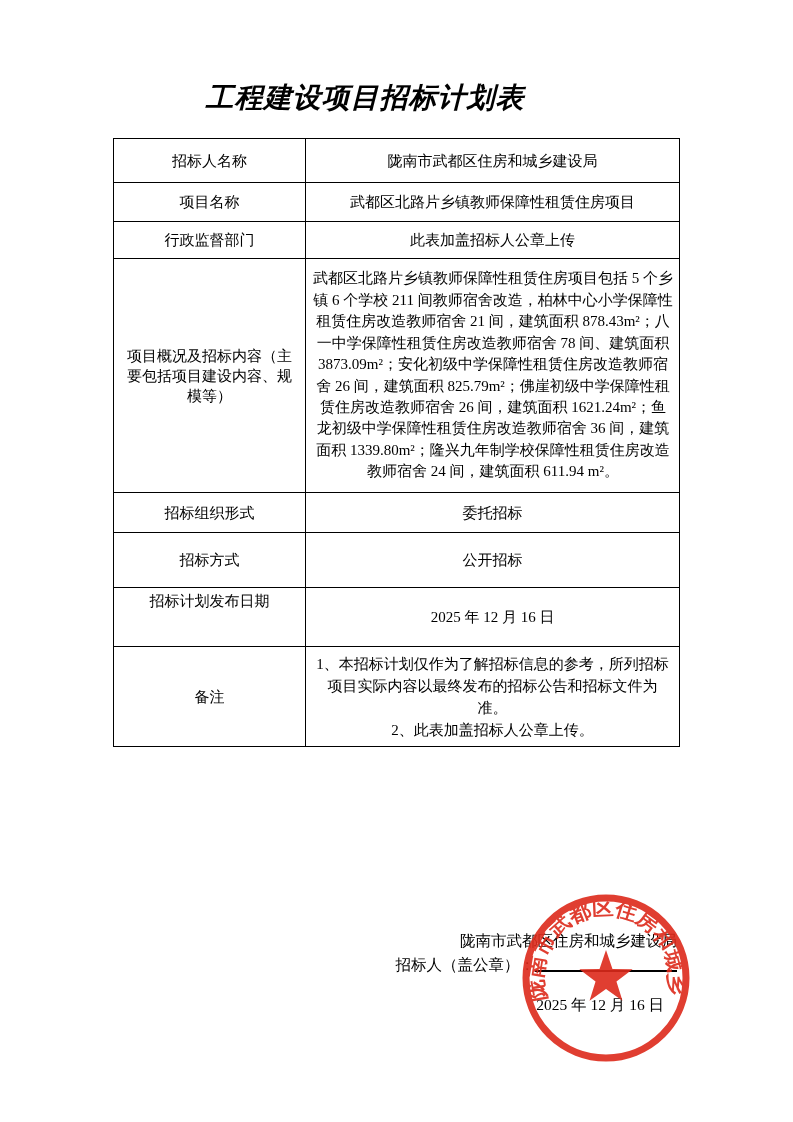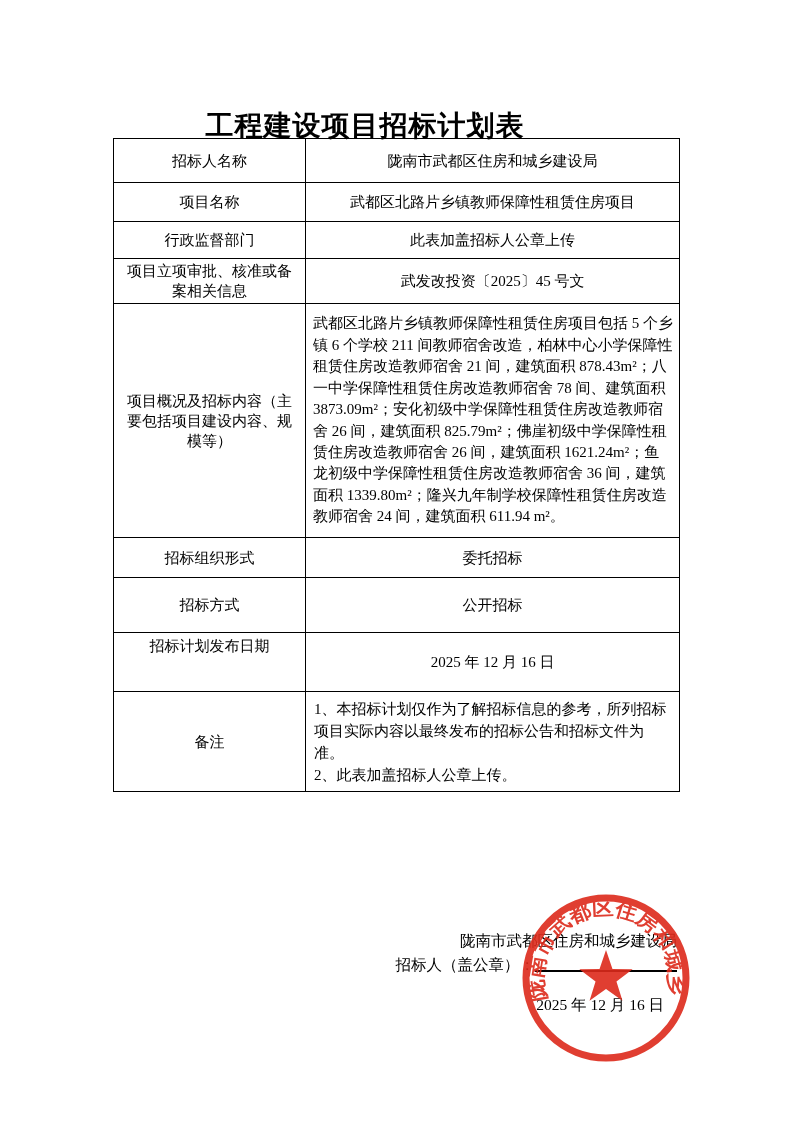--- a/index.html
+++ b/index.html
@@ -6,39 +6,39 @@
   html,body { background:#ffffff; }
   .page {
     position:relative;
     width:793px; height:1122px;
     background:#ffffff;
     font-family:"Liberation Serif","DejaVu Serif",serif;
     color:#000;
     overflow:hidden;
   }
   .doc-title {
-    position:absolute; left:0; top:107px; width:730px;
+    position:absolute; left:0; top:79px; width:730px;
     text-align:center;
     font-family:"Liberation Sans","DejaVu Sans",sans-serif;
-    font-weight:bold; font-size:28px; letter-spacing:1px;
+    font-weight:bold; font-size:28px; letter-spacing:1px;font-style:italic;
   }
   table.form {
     position:absolute; left:113px; top:138px;
     width:566px; border-collapse:collapse; table-layout:fixed;
     z-index:1;
   }
   table.form td {
     border:1px solid #000000;
     font-size:15px;
     vertical-align:middle;
     word-break:break-all;
   }
   td.lbl { width:192px; text-align:center; padding:2px 8px; line-height:20px; }
   td.val { width:374px; text-align:center; padding:2px 6px; line-height:20px; }
-  td.val.left { text-align:left;margin-left:41px; }
+  td.val.left { text-align:center;margin-left:41px; }
   tr.r1 { height:44px; } tr.r2 { height:39px; } tr.r3 { height:37px; }
   tr.r4 { height:40px; } tr.r5 { height:234px; } tr.r6 { height:50px; }
   tr.r7 { height:55px; } tr.r8 { height:40px; } tr.r9 { height:55px; }
   tr.r10 { height:41px; } tr.r11 { height:59px; } tr.r12 { height:100px; }
   tr.r5 td.val { line-height:21.4px; padding:2px 6px 2px 7px; }
   tr.r11 td.lbl { vertical-align:top; padding-top:3px; }
   tr.r12 td.val { line-height:22px; padding:4px 8px; vertical-align:middle; }
   .footer {
     position:absolute; left:0; top:929px; width:677px;
     text-align:right; font-size:15.5px; line-height:23px; z-index:2;
@@ -68,24 +68,20 @@
         <td class="lbl">招标人名称</td>
         <td class="val">陇南市武都区住房和城乡建设局</td>
       </tr>
       <tr class="r2">
         <td class="lbl">项目名称</td>
         <td class="val">武都区北路片乡镇教师保障性租赁住房项目</td>
       </tr>
       <tr class="r3">
         <td class="lbl">行政监督部门</td>
         <td class="val">此表加盖招标人公章上传</td>
-      </tr>
-      <tr class="r4">
-        <td class="lbl">项目立项审批、核准或备案相关信息</td>
-        <td class="val">武发改投资〔2025〕45 号文</td>
       </tr>
       <tr class="r5">
         <td class="lbl">项目概况及招标内容（主要包括项目建设内容、规模等）</td>
         <td class="val left">武都区北路片乡镇教师保障性租赁住房项目包括 5 个乡镇 6 个学校 211 间教师宿舍改造，柏林中心小学保障性租赁住房改造教师宿舍 21 间，建筑面积 878.43m²；八一中学保障性租赁住房改造教师宿舍 78 间、建筑面积 3873.09m²；安化初级中学保障性租赁住房改造教师宿舍 26 间，建筑面积 825.79m²；佛崖初级中学保障性租赁住房改造教师宿舍 26 间，建筑面积 1621.24m²；鱼龙初级中学保障性租赁住房改造教师宿舍 36 间，建筑面积 1339.80m²；隆兴九年制学校保障性租赁住房改造教师宿舍 24 间，建筑面积 611.94 m²。</td>
       </tr>
       <tr class="r8">
         <td class="lbl">招标组织形式</td>
         <td class="val">委托招标</td>
       </tr>
       <tr class="r9">

